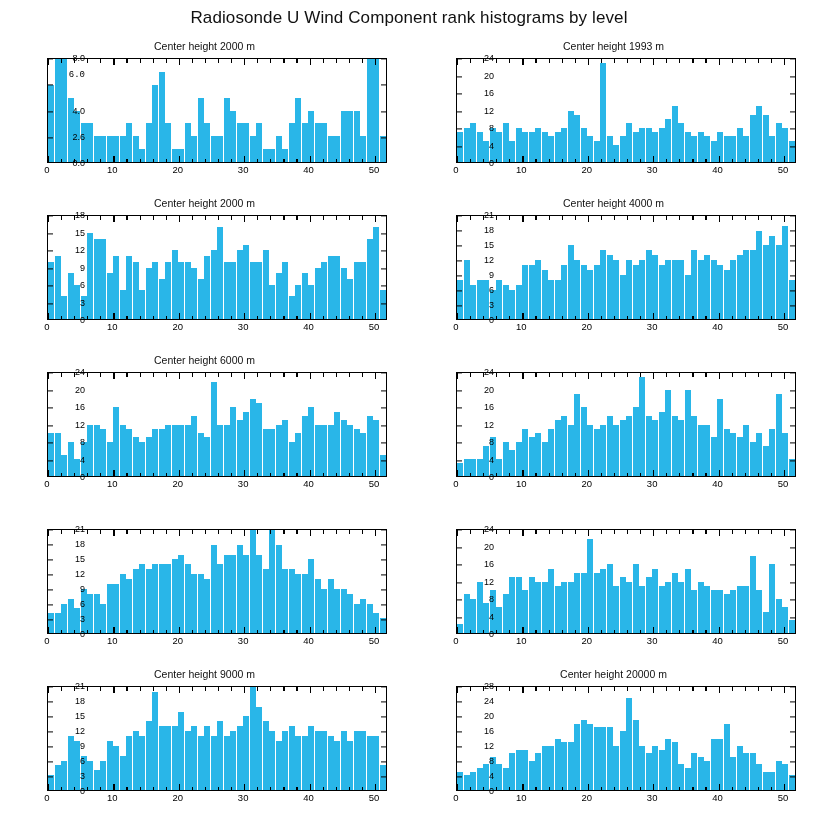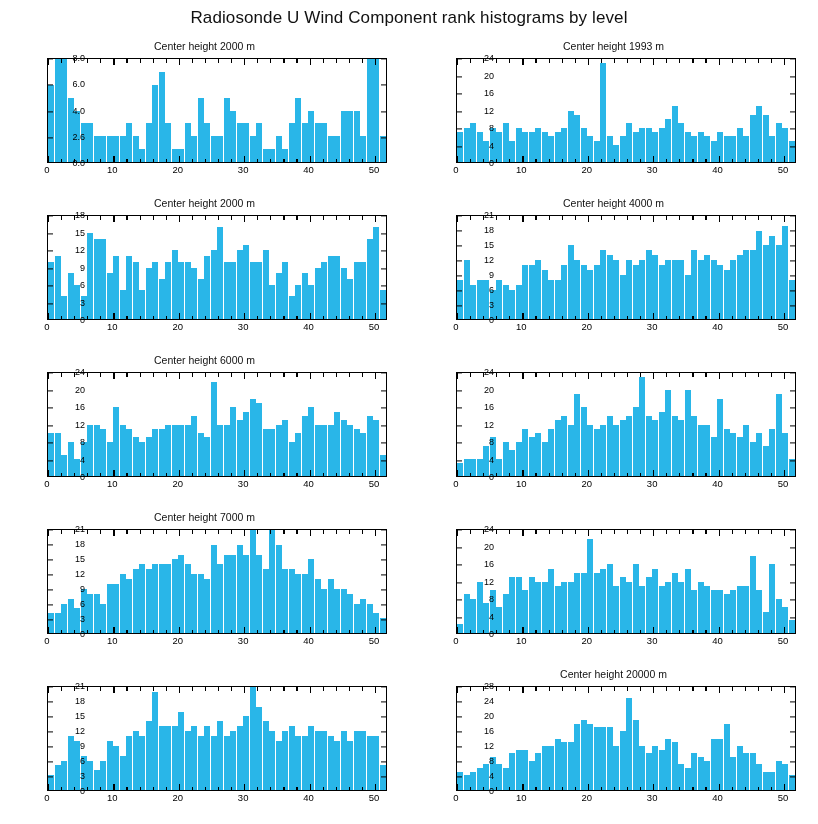--- a/index.html
+++ b/index.html
@@ -272,21 +272,21 @@
             <div class="ytick right" style="top: 52.5px;"></div>
             <div class="ytick" style="top: 26.25px;"></div>
             <div class="ytick right" style="top: 26.25px;"></div>
             <div class="ytick" style="top: 0px;"></div>
             <div class="ytick right" style="top: 0px;"></div>
           </div>
           <div class="ylabels">
             <div class="ylabel" style="top: 105px;">0.0</div>
             <div class="ylabel" style="top: 78.75px;">2.6</div>
             <div class="ylabel" style="top: 52.5px;">4.0</div>
-            <div class="ylabel" style="top: 26px;">6.0</div>
+            <div class="ylabel" style="top: 17px; font-family: Liberation Mono, monospace;">6.0</div>
             <div class="ylabel" style="top: 0px;">8.0</div>
           </div>
         </div>
         <div class="xlabels">
           <div class="xlabel" style="left: 0px;">0</div>
           <div class="xlabel" style="left: 65.3846px;">10</div>
           <div class="xlabel" style="left: 130.769px;">20</div>
           <div class="xlabel" style="left: 196.154px;">30</div>
           <div class="xlabel" style="left: 261.538px;">40</div>
           <div class="xlabel" style="left: 326.923px;">50</div>
@@ -1008,21 +1008,20 @@
         <div class="xlabels">
           <div class="xlabel" style="left: 0px;">0</div>
           <div class="xlabel" style="left: 65.3846px;">10</div>
           <div class="xlabel" style="left: 130.769px;">20</div>
           <div class="xlabel" style="left: 196.154px;">30</div>
           <div class="xlabel" style="left: 261.538px;">40</div>
           <div class="xlabel" style="left: 326.923px;">50</div>
         </div>
       </div>
       <div class="panel">
-        <div class="panel-title">Center height 7000 m</div>
         <div class="plotwrap">
           <div class="plotbox">
             <div class="bars">
               <div class="bar" style="height: 19.0476%; background: rgb(41, 182, 232);"></div>
               <div class="bar" style="height: 19.0476%; background: rgb(41, 182, 232);"></div>
               <div class="bar" style="height: 28.5714%; background: rgb(41, 182, 232);"></div>
               <div class="bar" style="height: 33.3333%; background: rgb(41, 182, 232);"></div>
               <div class="bar" style="height: 23.8095%; background: rgb(41, 182, 232);"></div>
               <div class="bar" style="height: 42.8571%; background: rgb(41, 182, 232);"></div>
               <div class="bar" style="height: 38.0952%; background: rgb(41, 182, 232);"></div>
@@ -1298,20 +1297,21 @@
         <div class="xlabels">
           <div class="xlabel" style="left: 0px;">0</div>
           <div class="xlabel" style="left: 65.3846px;">10</div>
           <div class="xlabel" style="left: 130.769px;">20</div>
           <div class="xlabel" style="left: 196.154px;">30</div>
           <div class="xlabel" style="left: 261.538px;">40</div>
           <div class="xlabel" style="left: 326.923px;">50</div>
         </div>
       </div>
       <div class="panel">
+        <div class="panel-title">Center height 9000 m</div>
         <div class="plotwrap">
           <div class="plotbox">
             <div class="bars">
               <div class="bar" style="height: 14.2857%; background: rgb(41, 182, 232);"></div>
               <div class="bar" style="height: 23.8095%; background: rgb(41, 182, 232);"></div>
               <div class="bar" style="height: 28.5714%; background: rgb(41, 182, 232);"></div>
               <div class="bar" style="height: 52.381%; background: rgb(41, 182, 232);"></div>
               <div class="bar" style="height: 47.619%; background: rgb(41, 182, 232);"></div>
               <div class="bar" style="height: 33.3333%; background: rgb(41, 182, 232);"></div>
               <div class="bar" style="height: 28.5714%; background: rgb(41, 182, 232);"></div>

